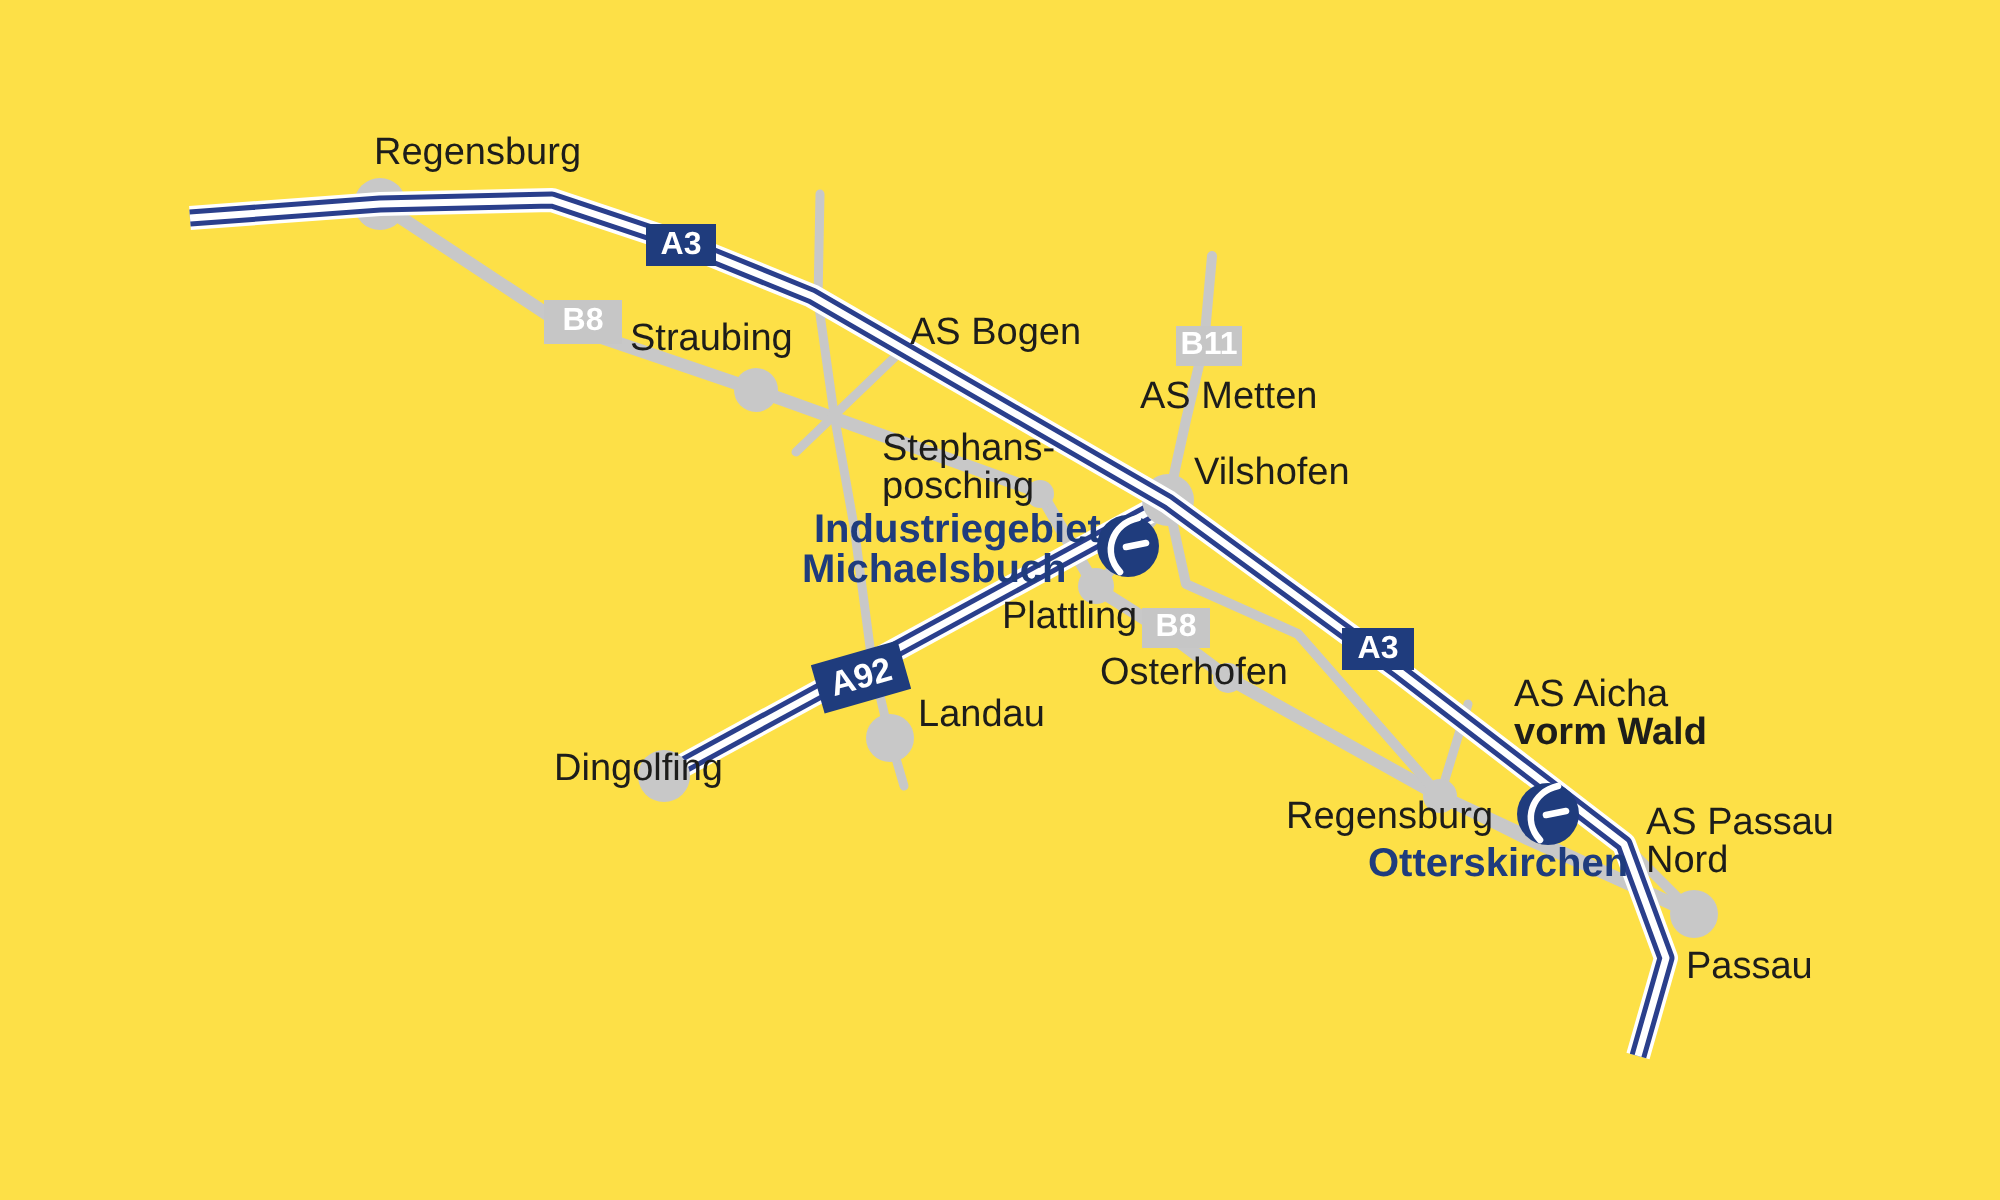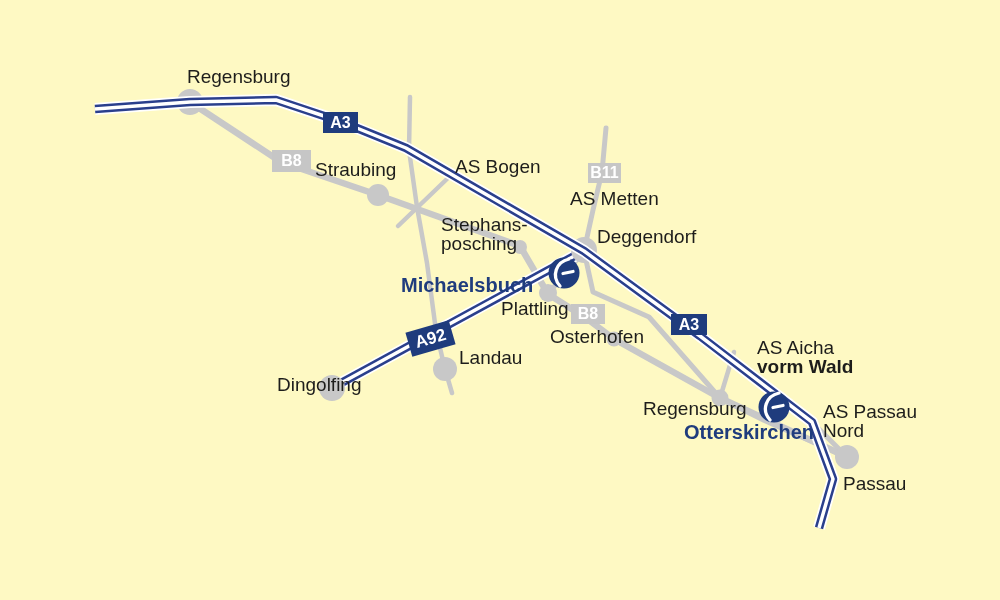--- a/index.html
+++ b/index.html
@@ -1,16 +1,16 @@
 <!DOCTYPE html>
 <html><head>
 <meta charset="utf-8">
 <style>
   html,body{margin:0;padding:0;background:#fff;}
-  .map{position:relative;width:1000px;height:600px;background:#fef9c3;overflow:hidden;
+  .map{position:relative;width:1000px;height:600px;background:#fde047;overflow:hidden;
        font-family:"Liberation Sans",sans-serif;}
   .map svg{position:absolute;left:0;top:0;}
   .lbl{position:absolute;white-space:nowrap;font-size:19px;color:#1d1d1b;line-height:19px;}
   .site{position:absolute;white-space:nowrap;font-size:20px;font-weight:bold;color:#1f3c7d;line-height:20px;}
   .badge{position:absolute;display:flex;align-items:center;justify-content:center;
          color:#ffffff;font-weight:bold;white-space:nowrap;}
   .badge.navy{background:#1f3c7d;font-size:16px;}
   .badge.gray{background:#c6c6c6;font-size:16px;}
 </style>
 </head>
@@ -66,35 +66,36 @@
       <circle r="15.5" fill="#1f3c7d"></circle>
       <path d="M 5,-14 C -8,-11 -13,3 -4,13" stroke="#ffffff" stroke-width="3.3" fill="none" stroke-linecap="round"></path>
       <path d="M -1,0.5 L 9,-1.5" stroke="#ffffff" stroke-width="3.3" fill="none" stroke-linecap="round"></path>
     </g>
   </svg>
 
   <div class="lbl" style="left:187px;top:67px;">Regensburg</div>
   <div class="lbl" style="left:315px;top:160px;">Straubing</div>
   <div class="lbl" style="left:441px;top:215px;">Stephans-</div>
   <div class="lbl" style="left:441px;top:234px;">posching</div>
-  <div class="lbl" style="left:597px;top:227px;">Deggendorf</div>
+  <div class="lbl" style="left:597px;top:227px;">Vilshofen</div>
   <div class="lbl" style="left:501px;top:299px;">Plattling</div>
   <div class="lbl" style="left:277px;top:351px;margin-top:24px;">Dingolfing</div>
   <div class="lbl" style="left:459px;top:348px;">Landau</div>
   <div class="lbl" style="left:550px;top:327px;">Osterhofen</div>
   <div class="lbl" style="left:643px;top:399px;">Regensburg</div>
   <div class="lbl" style="left:843px;top:474px;">Passau</div>
 
   <div class="lbl" style="left:455px;top:157px;">AS Bogen</div>
   <div class="lbl" style="left:526px;top:189px;margin-left:44px;">AS Metten</div>
   <div class="lbl" style="left:757px;top:338px;">AS Aicha</div>
   <div class="lbl" style="left:757px;top:357px;font-weight:bold;">vorm Wald</div>
   <div class="lbl" style="left:823px;top:402px;">AS Passau</div>
   <div class="lbl" style="left:823px;top:421px;text-align:right;">Nord</div>
 
+  <div class="site" style="left:407px;top:255px;">Industriegebiet</div>
   <div class="site" style="left:684px;top:422px;">Otterskirchen</div>
   <div class="site" style="left:401px;top:275px;">Michaelsbuch</div>
 
   <div class="badge navy" style="left:323px;top:112px;width:35px;height:21px;">A3</div>
   <div class="badge navy" style="left:671px;top:314px;width:36px;height:21px;">A3</div>
   <div class="badge navy" style="left:408px;top:326px;width:45px;height:25px;transform:rotate(-16deg);font-size:17px;">A92</div>
   <div class="badge gray" style="left:272px;top:150px;width:39px;height:22px;">B8</div>
   <div class="badge gray" style="left:571px;top:304px;width:34px;height:20px;">B8</div>
   <div class="badge gray" style="left:588px;top:163px;width:33px;height:20px;">B11</div>
 

